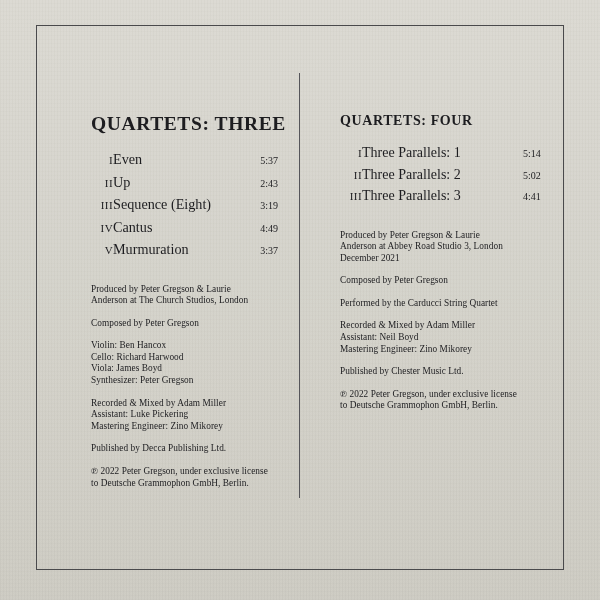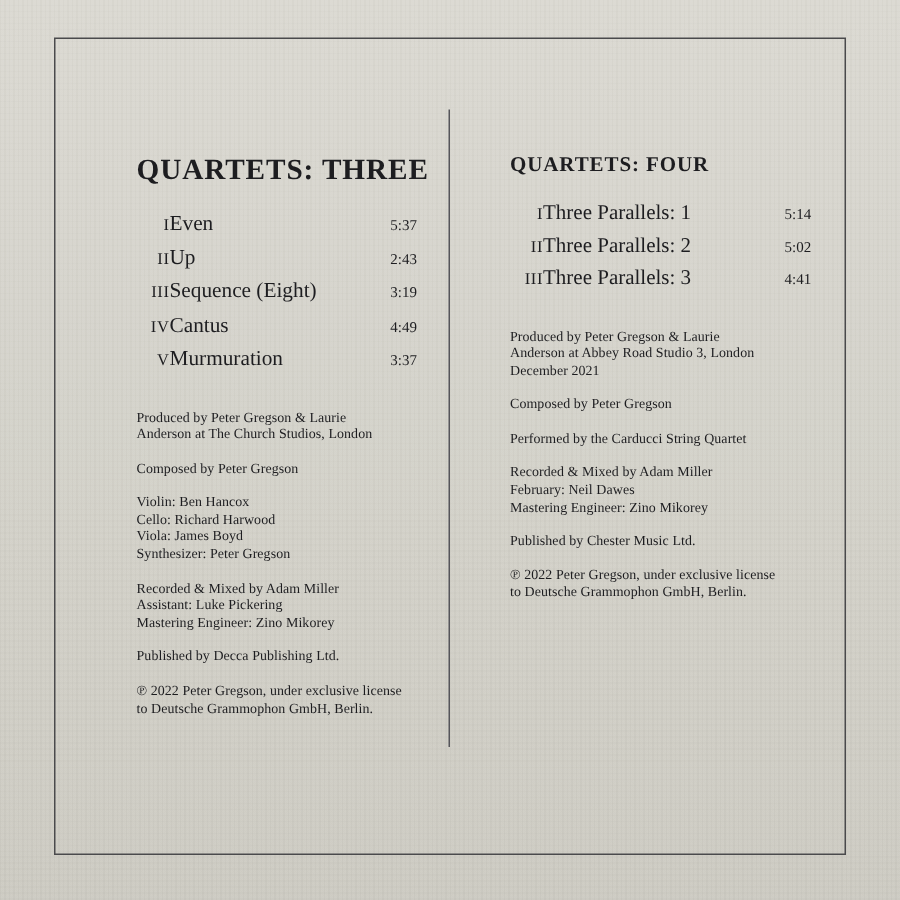--- a/index.html
+++ b/index.html
@@ -37,21 +37,21 @@
     left: 36px;
     top: 25px;
     width: 528px;
     height: 545px;
     border: 1px solid #4a4a4c;
     box-sizing: border-box;
   }
   .columns {
     position: absolute;
     left: 36px;
-    top: 25px;
+    top: 35px;
     width: 528px;
     height: 545px;
     box-sizing: border-box;
     display: flex;
     padding: 78px 0 0 0;
   }
   .col {
     box-sizing: border-box;
     position: relative;
   }
@@ -221,21 +221,21 @@
             <div>December 2021</div>
           </div>
           <div class="block">
             <div>Composed by Peter Gregson</div>
           </div>
           <div class="block">
             <div>Performed by the Carducci String Quartet</div>
           </div>
           <div class="block">
             <div>Recorded &amp; Mixed by Adam Miller</div>
-            <div>February: Neil Dawes</div>
+            <div>Assistant: Neil Boyd</div>
             <div>Mastering Engineer: Zino Mikorey</div>
           </div>
           <div class="block">
             <div>Published by Chester Music Ltd.</div>
           </div>
           <div class="block">
             <div>℗ 2022 Peter Gregson, under exclusive license</div>
             <div>to Deutsche Grammophon GmbH, Berlin.</div>
           </div>
         </div>

